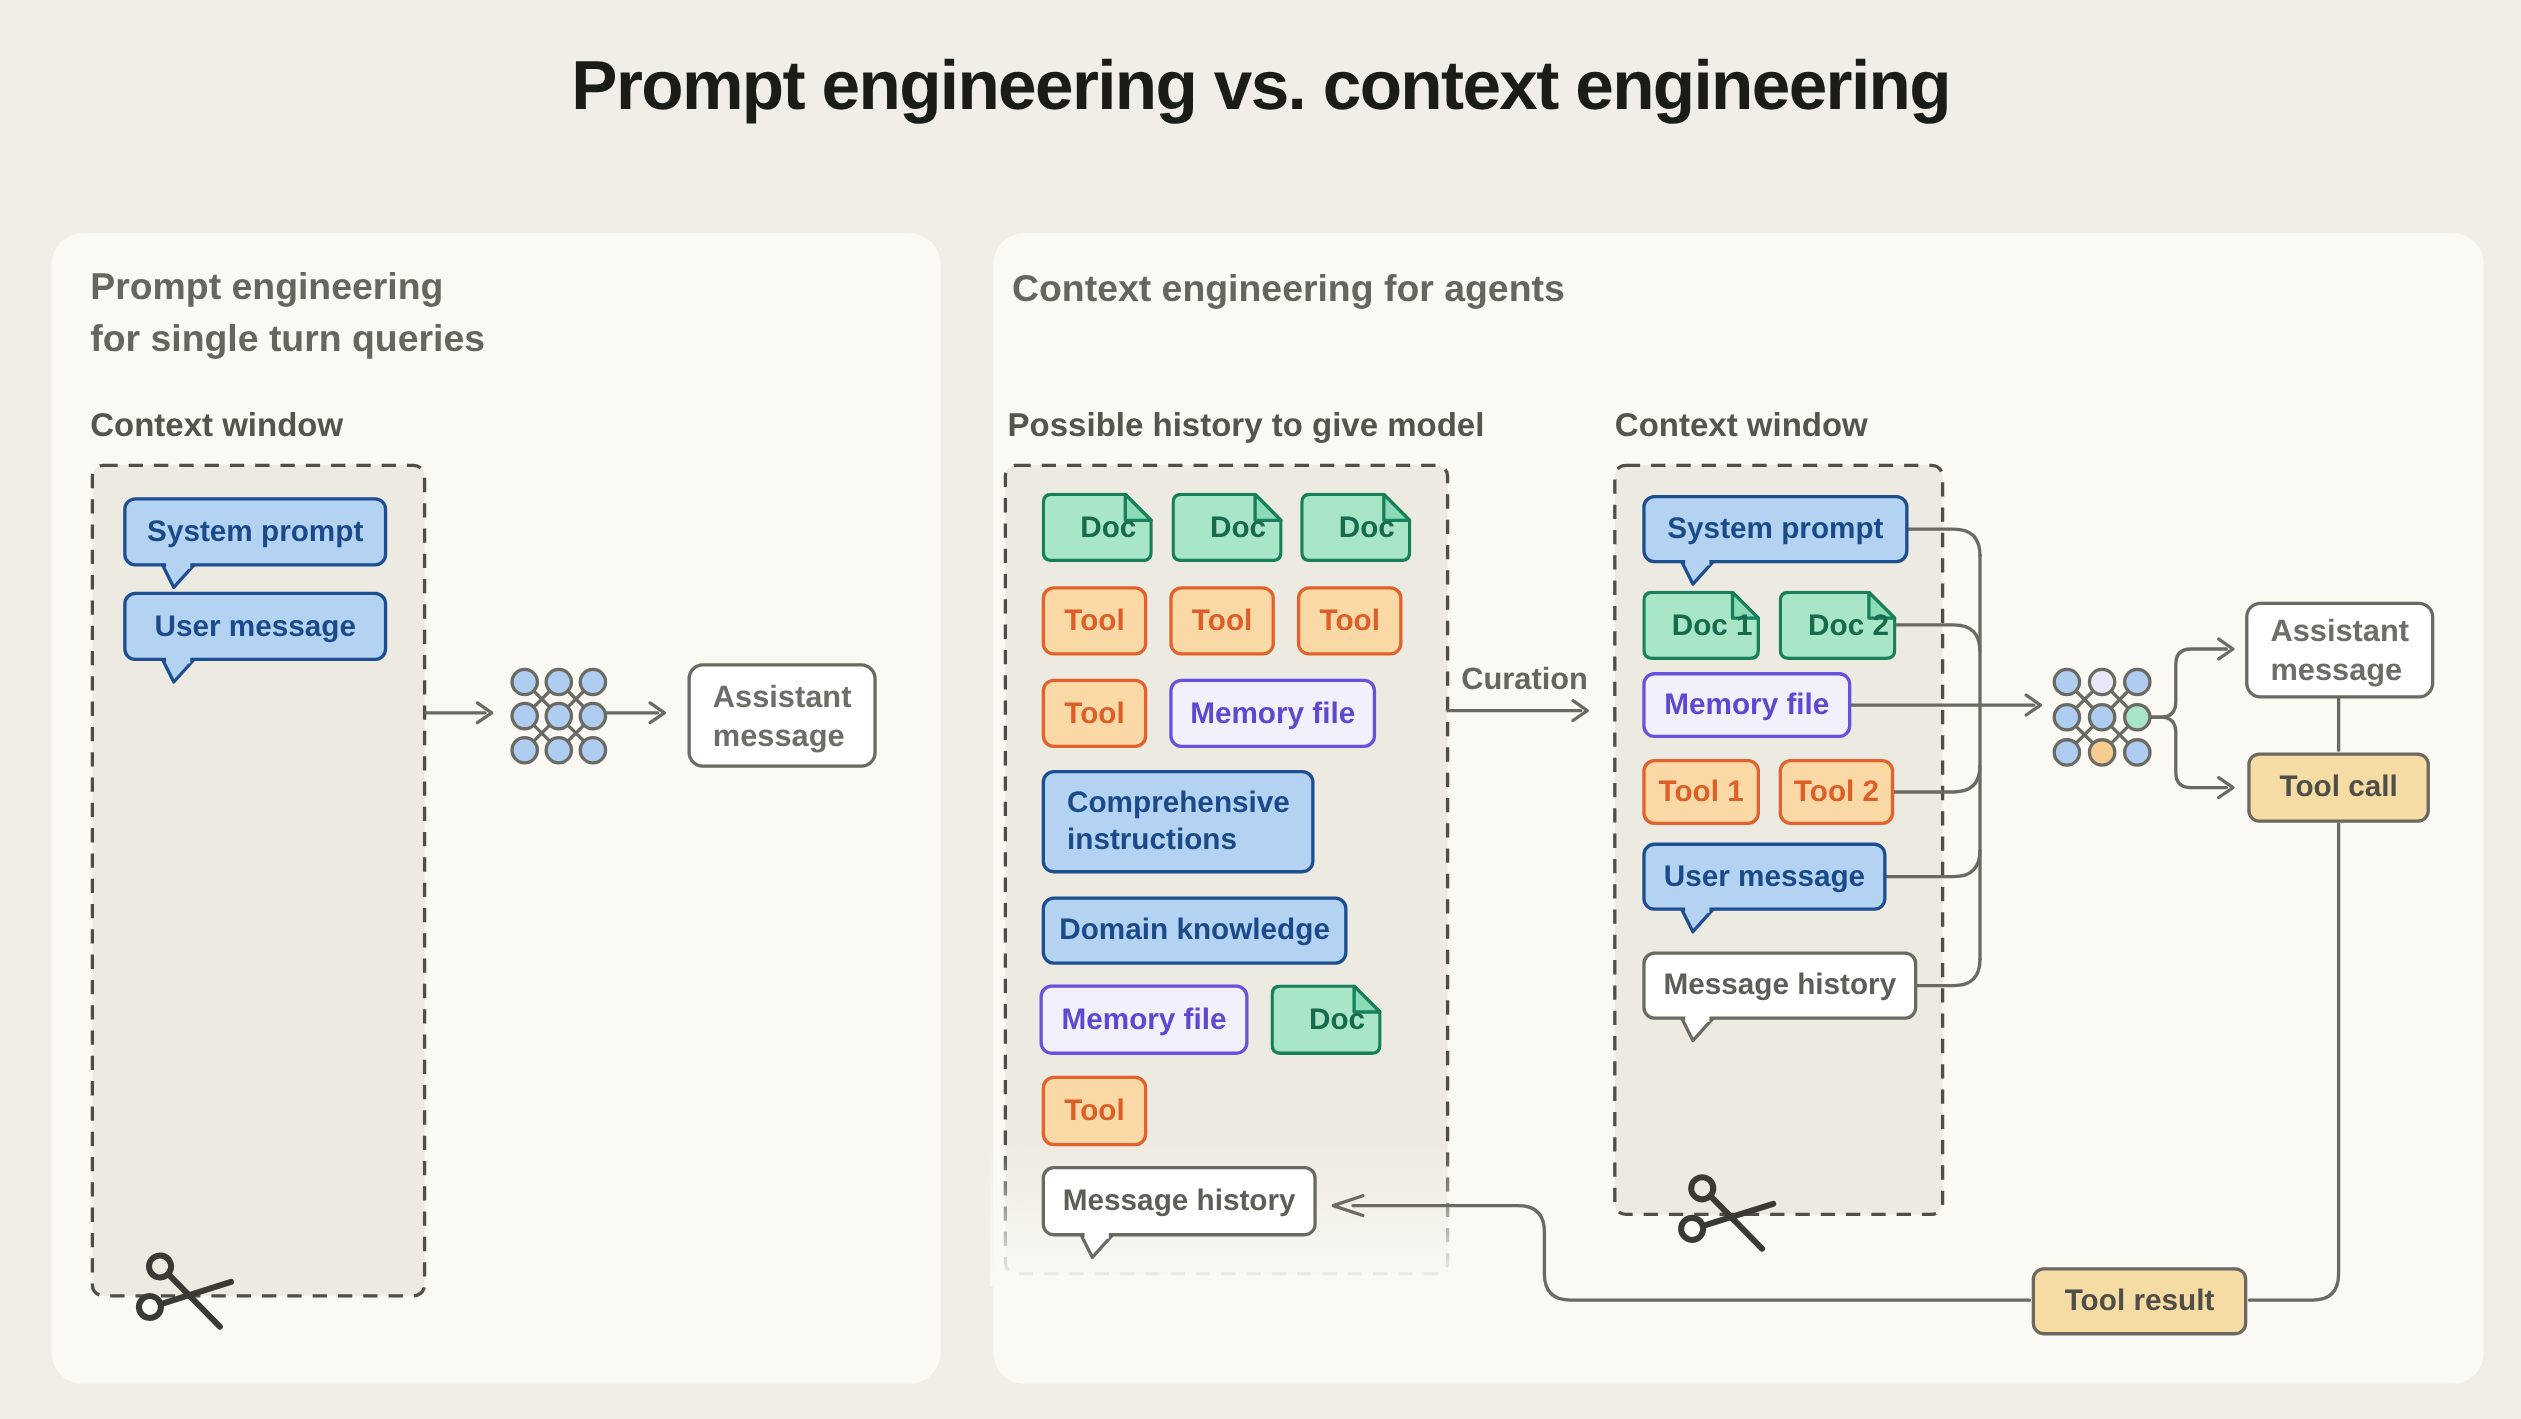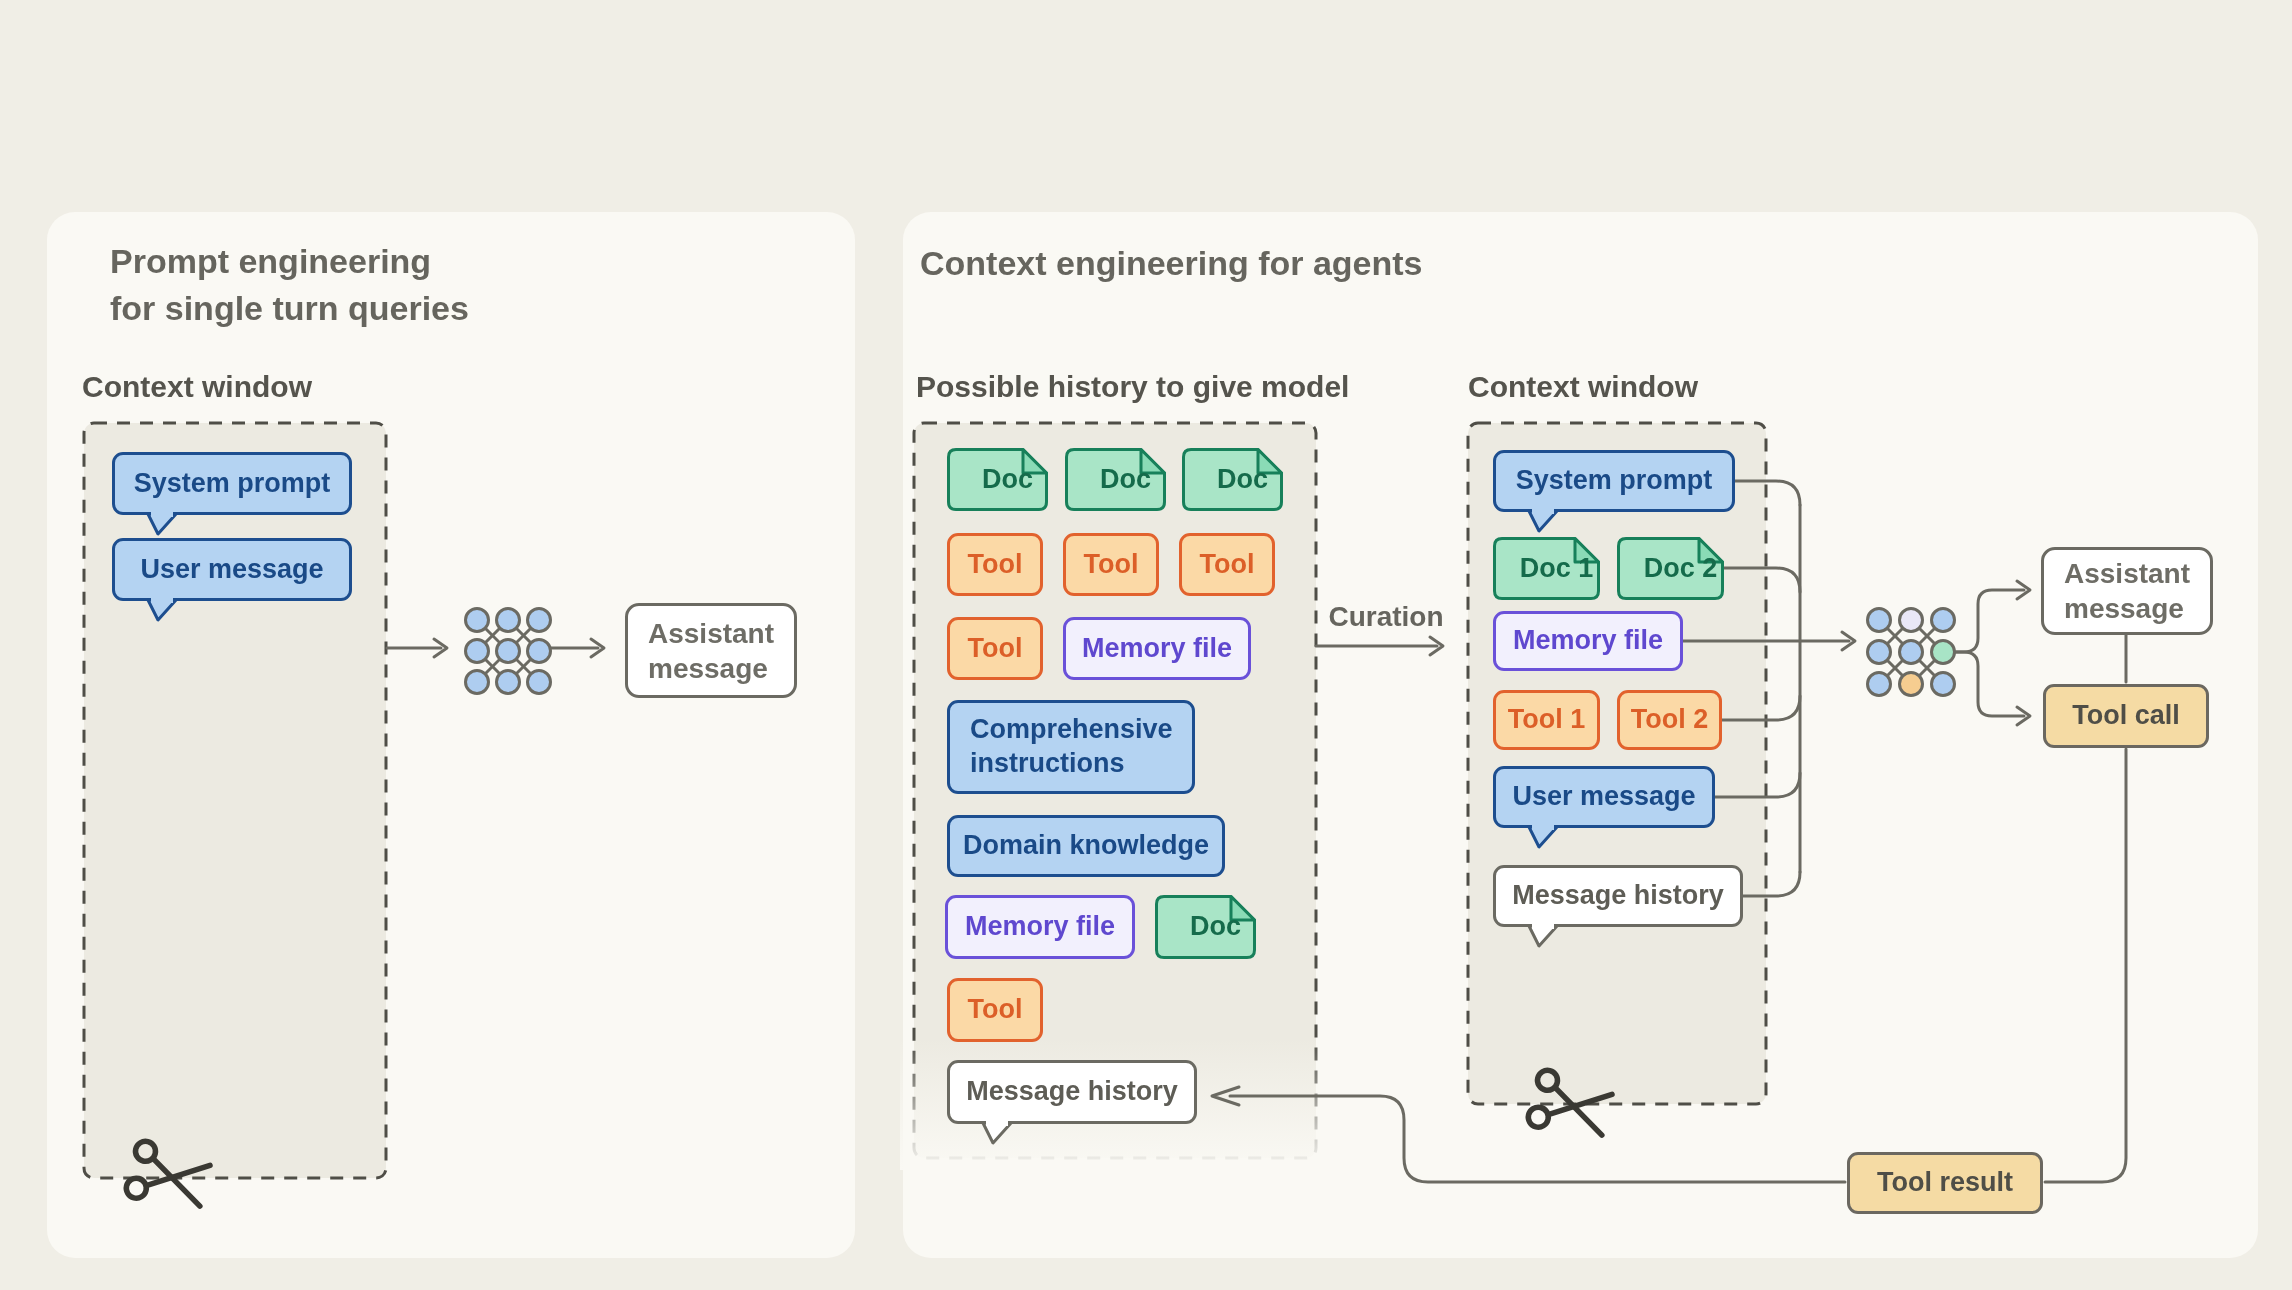--- a/index.html
+++ b/index.html
@@ -23,20 +23,21 @@
   .doc{background:transparent;border:none;color:#156B4B;padding-left:20px;}
   .doc > span{position:relative;z-index:1;}
   .docbg{position:absolute;left:0;top:0;z-index:0;}
   .tail{position:absolute;left:30px;bottom:-24px;width:34px;height:27px;z-index:3;}
 </style>
 </head>
 <body>
 
 <div id="canvas">
 
+  <div class="page-title">Prompt engineering vs. context engineering</div>
 
   <div class="panel" style="left:47px;top:212px;width:808px;height:1046px;"></div>
   <div class="panel" style="left:903px;top:212px;width:1355px;height:1046px;"></div>
 
   <svg id="wires" width="2292" height="1290" viewBox="0 0 2292 1290">
     <defs>
       <linearGradient id="fadeA" x1="0" y1="0" x2="0" y2="1">
         <stop offset="0" stop-color="#FAF9F4" stop-opacity="0"></stop>
         <stop offset="1" stop-color="#FAF9F4" stop-opacity="1"></stop>
       </linearGradient>
@@ -134,21 +135,21 @@
         <path d="M-21 14 L36 -21"></path>
     </g>
     <g transform="translate(1572,1106) rotate(14)" stroke="#3A3933" stroke-width="5.5" fill="none" stroke-linecap="round">
       <circle cx="-30" cy="-19" r="10"></circle>
         <circle cx="-30" cy="19" r="10"></circle>
       <path d="M-21 -14 L36 21"></path>
         <path d="M-21 14 L36 -21"></path>
     </g>
   </svg>
 
-  <div class="h2" style="left:82px;top:238px;margin-left:28px;">
+  <div class="h2" style="left:82px;top:238px;">
     <div>Prompt engineering</div>
     <div>for single turn queries</div>
   </div>
   <div class="lbl" style="left:82px;top:370px;">Context window</div>
 
   <div class="chip blue" style="left:112px;top:452px;width:240px;height:63px;">
     <span>System prompt</span>
     <svg class="tail" viewBox="0 0 34 27">
       <path d="M3 5 L31 5 L13 25 Z" fill="#B4D3F2" stroke="#1D4E8F" stroke-width="3" stroke-linejoin="round"></path>
       <rect x="6" y="0" width="22" height="8" fill="#B4D3F2"></rect>

